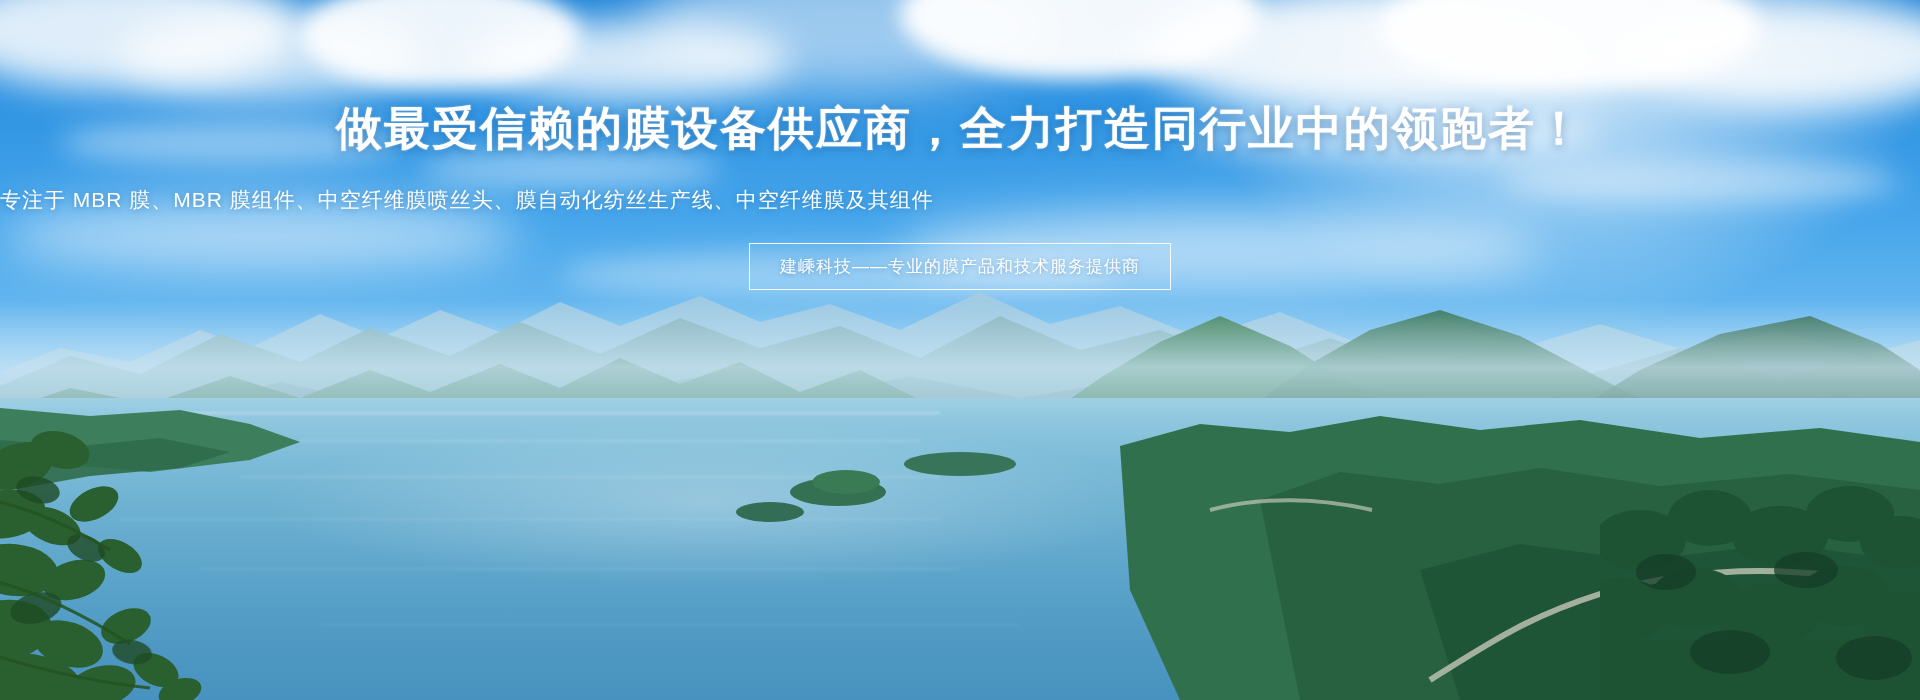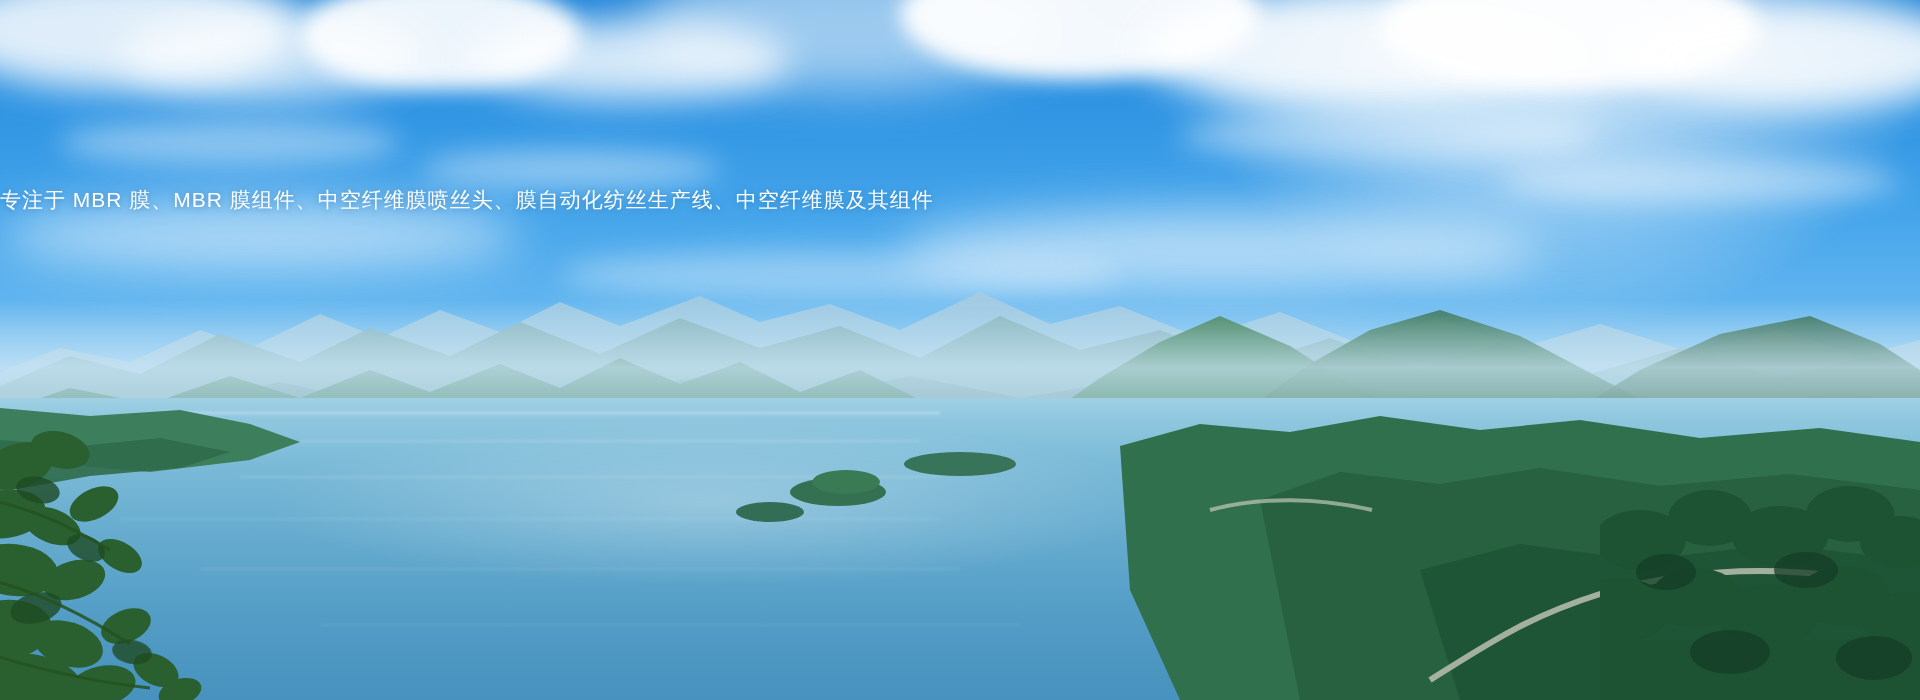--- a/index.html
+++ b/index.html
@@ -223,18 +223,22 @@
     </g>
     <g fill="#143d26" opacity="0.75">
       <ellipse cx="66" cy="102" rx="30" ry="18"></ellipse>
       <ellipse cx="206" cy="100" rx="32" ry="18"></ellipse>
       <ellipse cx="130" cy="182" rx="40" ry="22"></ellipse>
       <ellipse cx="274" cy="188" rx="38" ry="22"></ellipse>
     </g>
   </svg>
 
   <div class="overlay">
+    <div class="headline">做最受信赖的膜设备供应商，全力打造同行业中的领跑者！</div>
 
     <div class="subline">专注于 MBR 膜、MBR 膜组件、中空纤维膜喷丝头、膜自动化纺丝生产线、中空纤维膜及其组件</div>
 
+    <div class="tagwrap">
+      <div class="tagbox">建嵊科技——专业的膜产品和技术服务提供商</div>
+    </div>
   </div>
 
 </div>
 
 </body></html>

